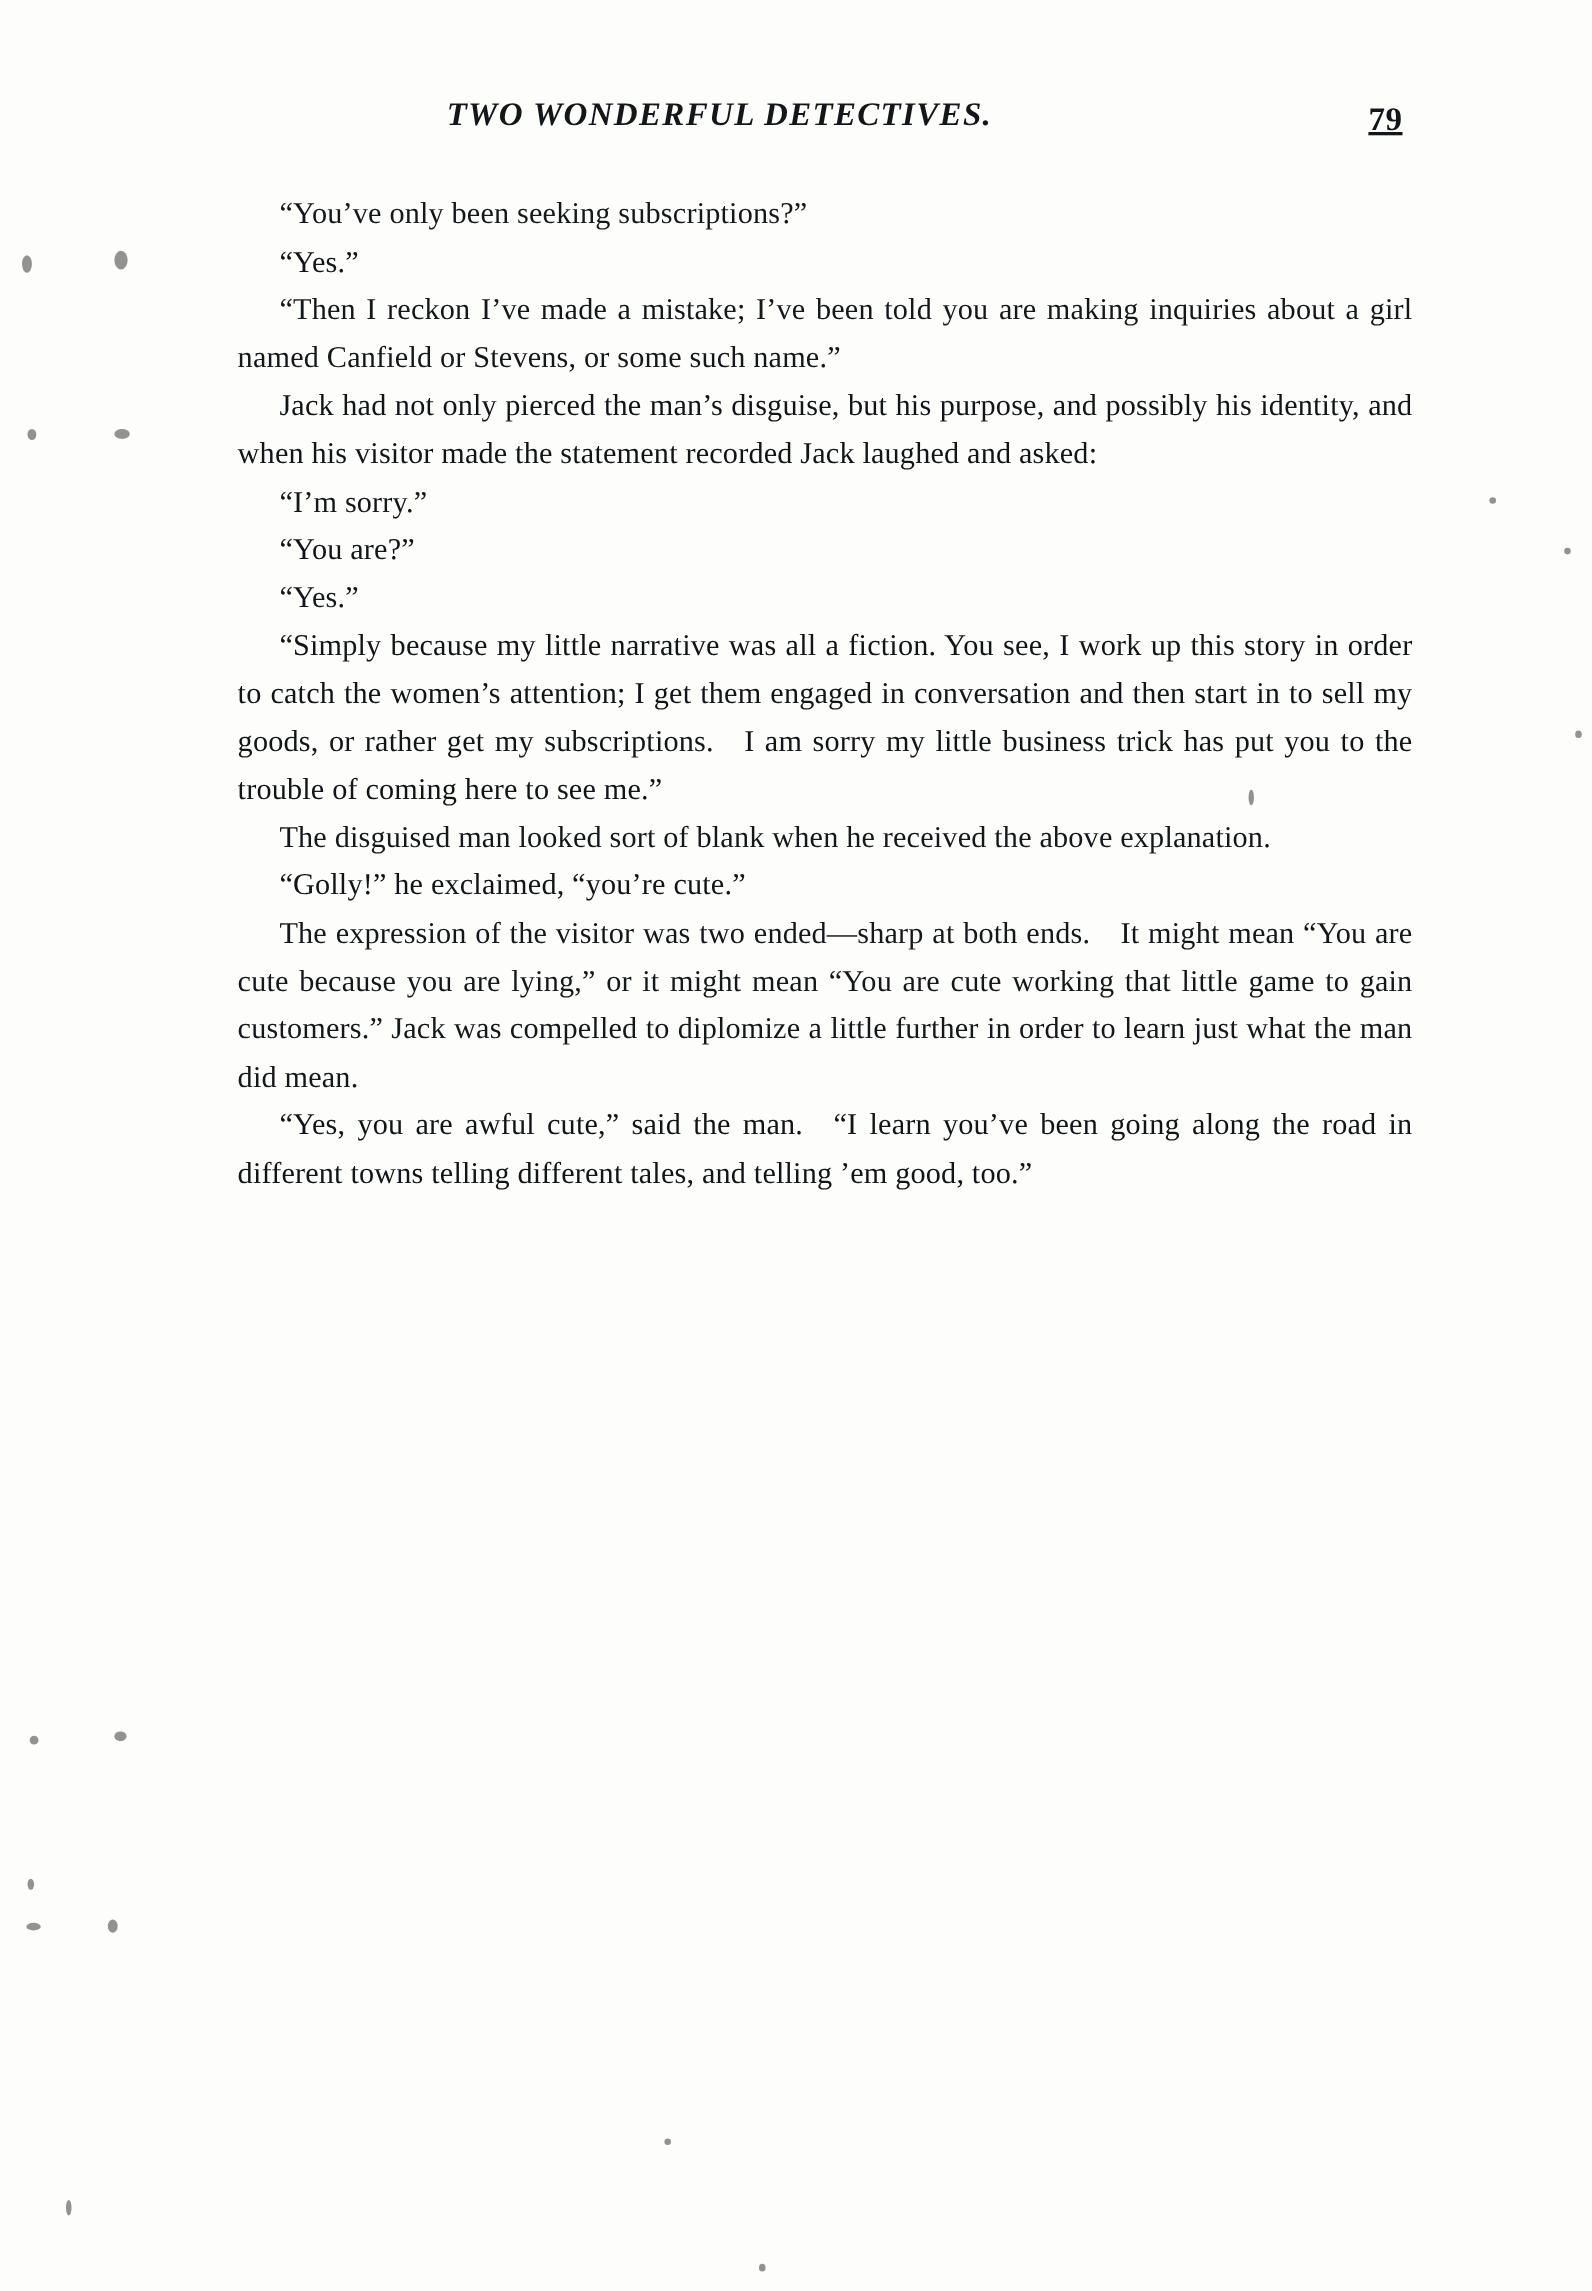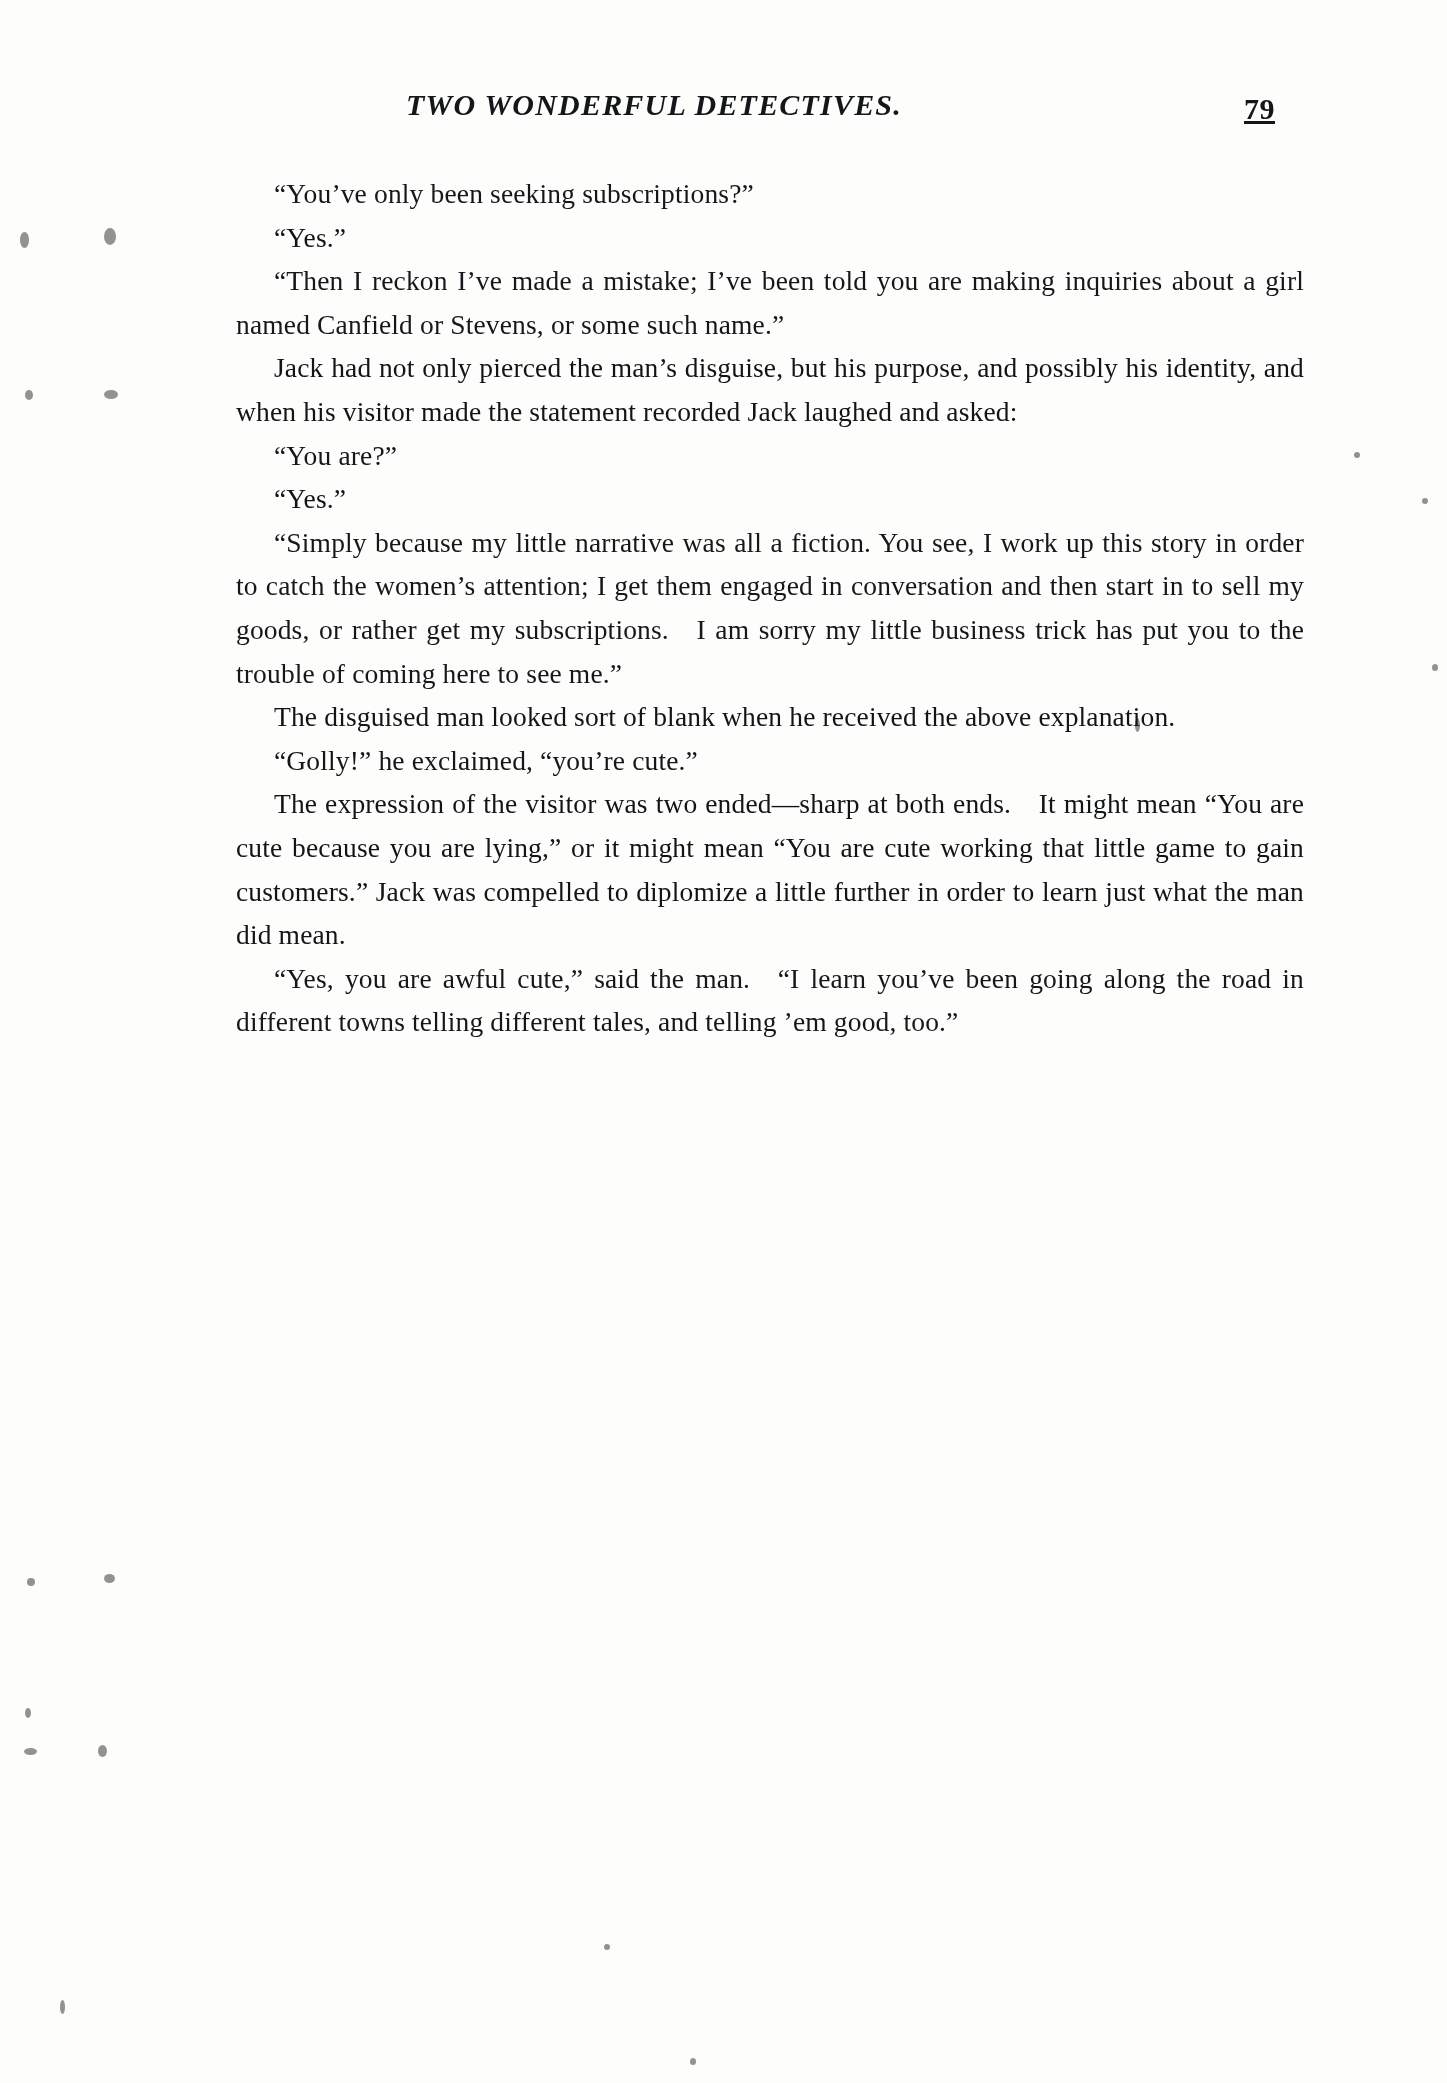--- a/index.html
+++ b/index.html
@@ -47,21 +47,21 @@
     right: 172px;
     top: 4px;
     font-size: 30px;
     font-weight: bold;
     letter-spacing: 0.5px;
     text-decoration: underline;
   }
   .body-text {
     position: absolute;
     top: 172px;
-    left: 236px;
+    left: 216px;
     width: 1068px;
   }
   .para {
     margin: 0;
     font-size: 27.5px;
     line-height: 43.6px;
     text-align: justify;
     text-justify: inter-word;
     letter-spacing: 0.15px;
   }
@@ -100,20 +100,21 @@
   <div class="header">
     <div class="header-title">TWO WONDERFUL DETECTIVES.</div>
     <div class="header-pageno">79</div>
   </div>
 
   <div class="body-text" id="body-text">
       <p class="para indent nojust">“You’ve only been seeking subscriptions?”</p>
       <p class="para indent nojust">“Yes.”</p>
       <p class="para indent">“Then I reckon I’ve made a mistake; I’ve been told you are making inquiries about a girl named Canfield or Stevens, or some such name.”</p>
       <p class="para indent">Jack had not only pierced the man’s disguise, but his purpose, and possibly his identity, and when his visitor made the statement recorded Jack laughed and asked:</p>
+      <p class="para indent nojust">“I’m sorry.”</p>
       <p class="para indent nojust">“You are?”</p>
       <p class="para indent nojust">“Yes.”</p>
       <p class="para indent">“Simply because my little narrative was all a fiction. You see, I work up this story in order to catch the women’s attention; I get them engaged in conversation and then start in to sell my goods, or rather get my subscriptions. I am sorry my little business trick has put you to the trouble of coming here to see me.”</p>
       <p class="para indent">The disguised man looked sort of blank when he received the above explanation.</p>
       <p class="para indent nojust">“Golly!” he exclaimed, “you’re cute.”</p>
       <p class="para indent">The expression of the visitor was two ended—sharp at both ends. It might mean “You are cute because you are lying,” or it might mean “You are cute working that little game to gain customers.” Jack was compelled to diplomize a little further in order to learn just what the man did mean.</p>
       <p class="para indent">“Yes, you are awful cute,” said the man. “I learn you’ve been going along the road in different towns telling different tales, and telling ’em good, too.”</p>
     </div>
 
 </div>

